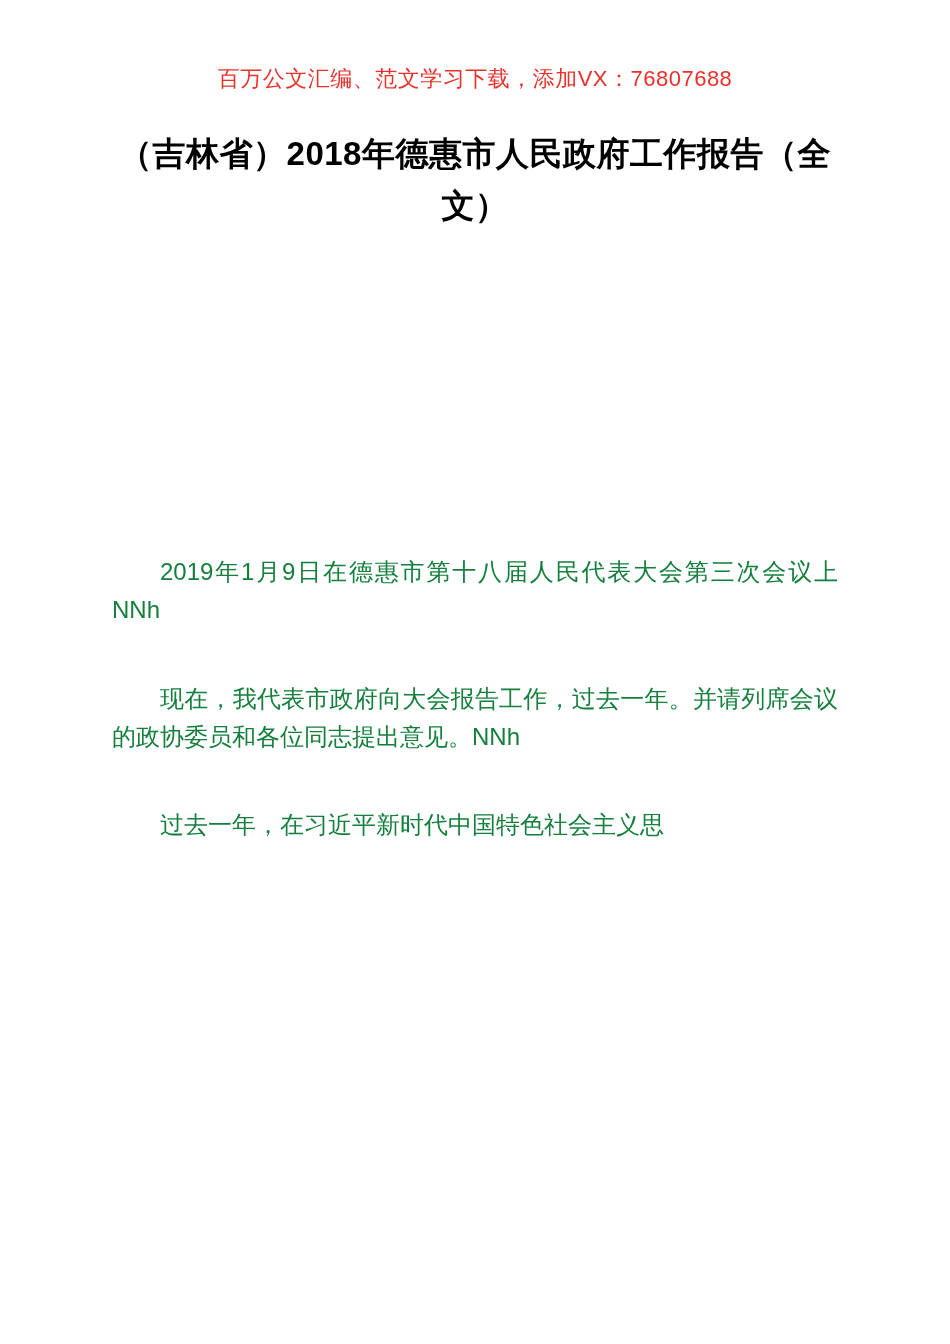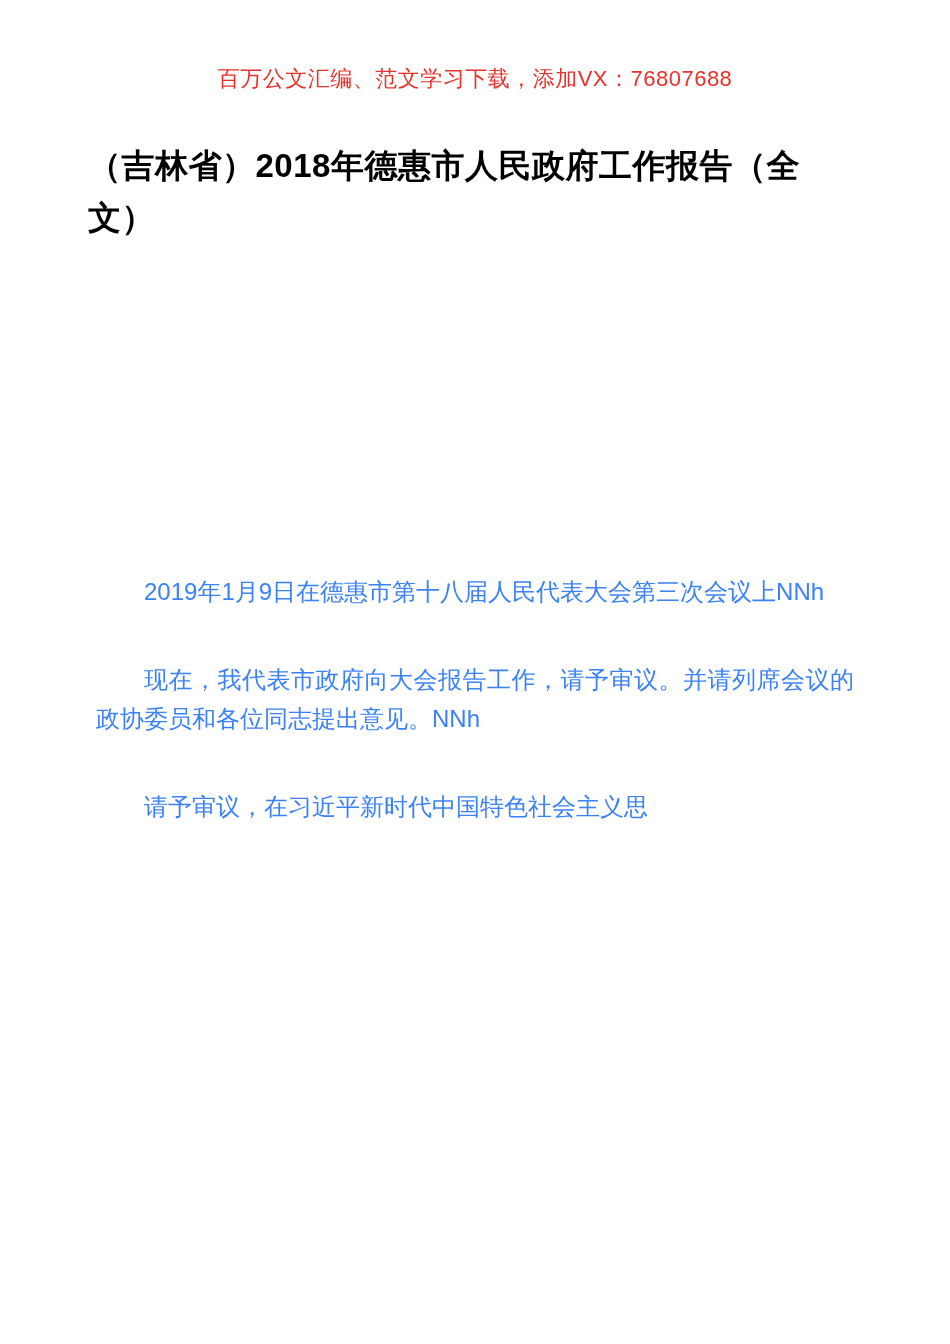--- a/index.html
+++ b/index.html
@@ -12,49 +12,50 @@
     height: 1344px;
     font-family: "Liberation Sans", sans-serif;
     color: #000000;
     position: relative;
     overflow: hidden;
   }
   .page {
     width: 950px;
     height: 1344px;
     box-sizing: border-box;
-    padding: 0 88px;
+    padding: 0 112px;
     position: relative;
   }
   .watermark {
     color: #e8312a;
     font-size: 22px;
     font-weight: 500;
     text-align: center;
     letter-spacing: 0.5px;
     padding-top: 66px;
     line-height: 1.2;
     white-space: nowrap;
   }
   .doc-title {
-    margin-top: 48px;
+    margin-top: 36px;
     font-size: 33px;
     font-weight: bold;
     line-height: 1.55;
+    text-align: center;
     letter-spacing: 0.5px;
     color: #000;
   }
   .spacer-block {
     height: 300px;
   }
   .body-text {
     font-size: 24px;
     line-height: 1.6;
-    color: #3b82f6;
-    margin: 8px;
+    color: #15803d;
+    margin: 0;
   }
   .para {
     margin-bottom: 50px;
     text-align: justify;
     text-justify: inter-ideograph;
   }
   .para.indent {
     text-indent: 2em;
   }
   .para.last {
@@ -70,19 +71,19 @@
 
   <h1 class="doc-title">（吉林省）2018年德惠市人民政府工作报告（全文）</h1>
 
   <div class="spacer-block"></div>
 
   <div class="body">
     <p class="body-text para indent">2019年1月9日在德惠市第十八届人民代表大会第三次会议上NNh</p>
 
 
 
-    <p class="body-text para indent">现在，我代表市政府向大会报告工作，请予审议。并请列席会议的政协委员和各位同志提出意见。NNh</p>
+    <p class="body-text para indent">现在，我代表市政府向大会报告工作，过去一年。并请列席会议的政协委员和各位同志提出意见。NNh</p>
 
 
-    <p class="body-text para indent last">请予审议，在习近平新时代中国特色社会主义思</p>
+    <p class="body-text para indent last">过去一年，在习近平新时代中国特色社会主义思</p>
   </div>
 
 </div>
 
 </body></html>

